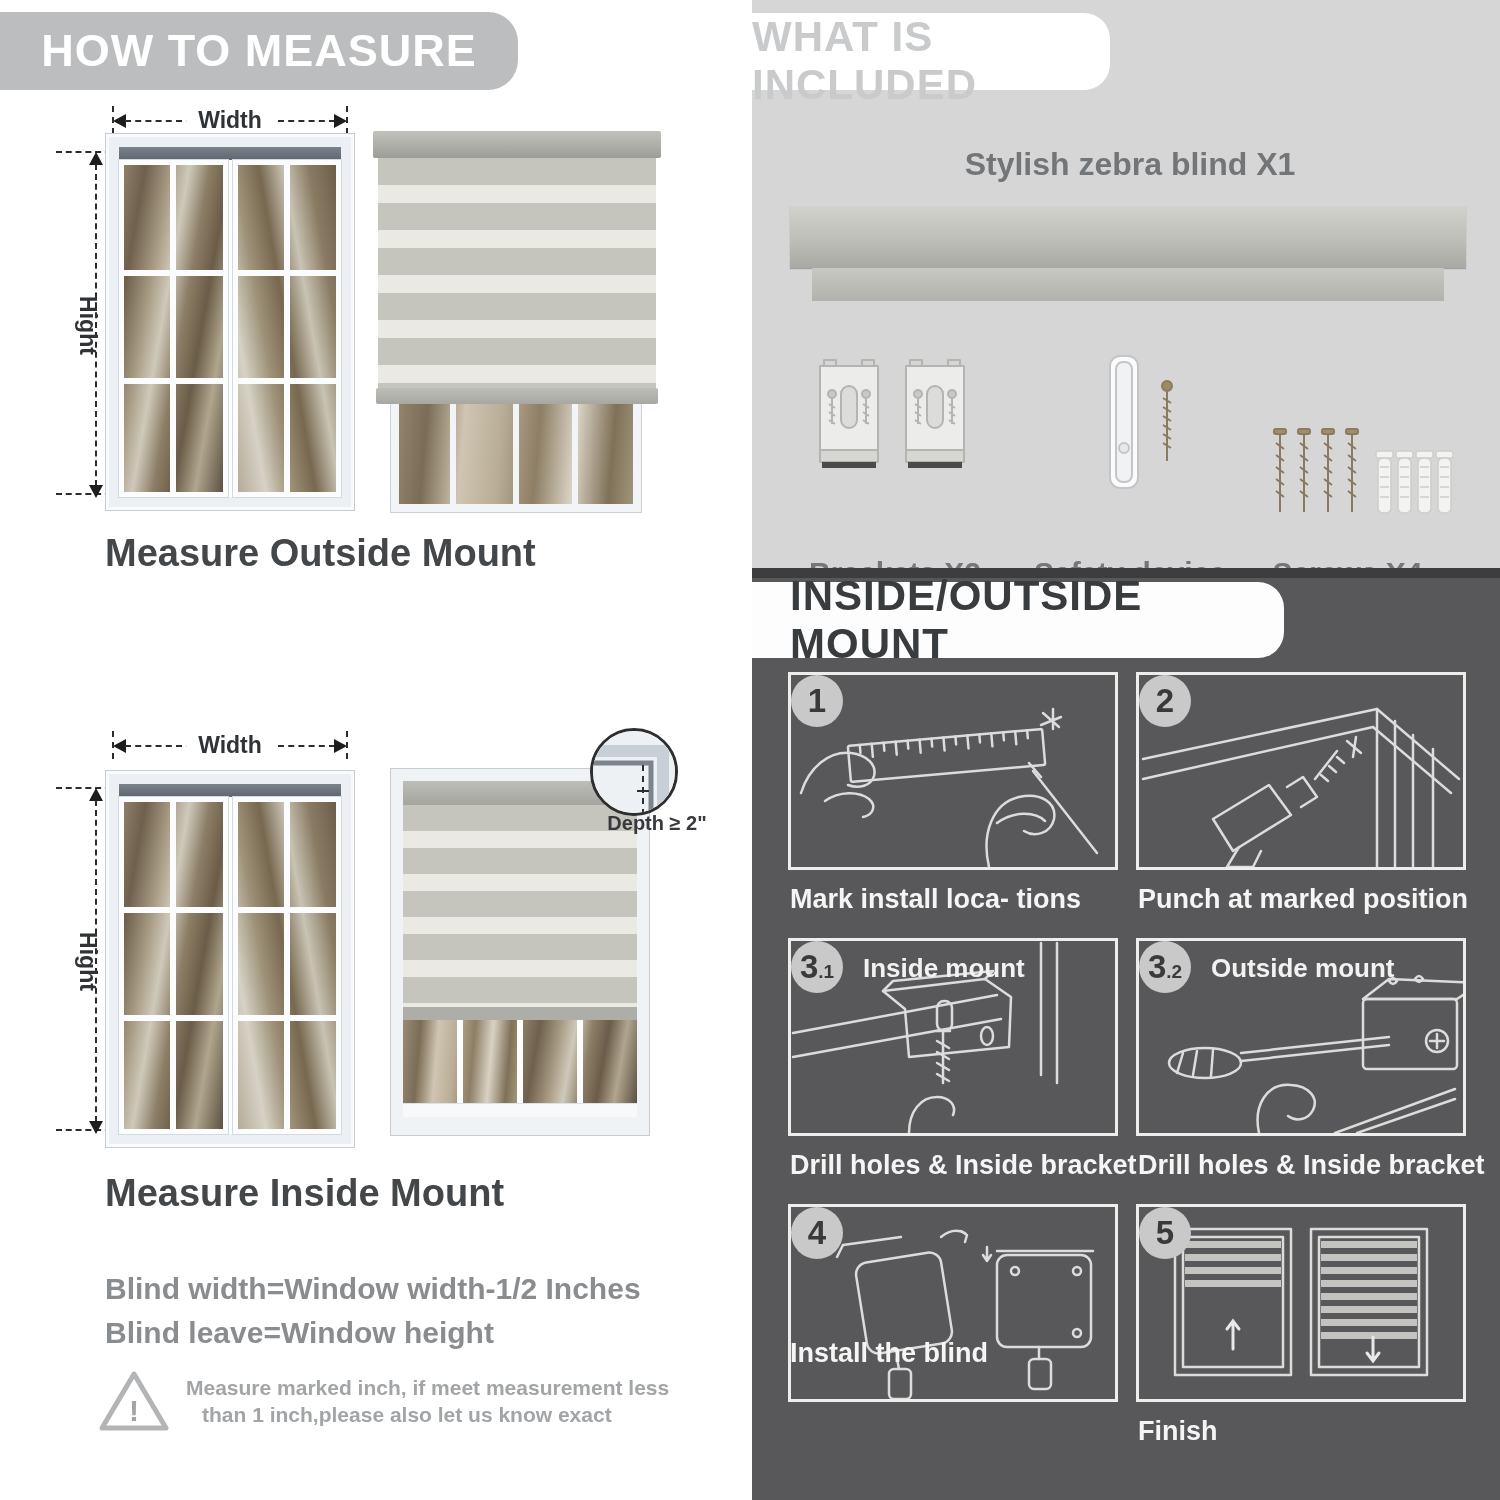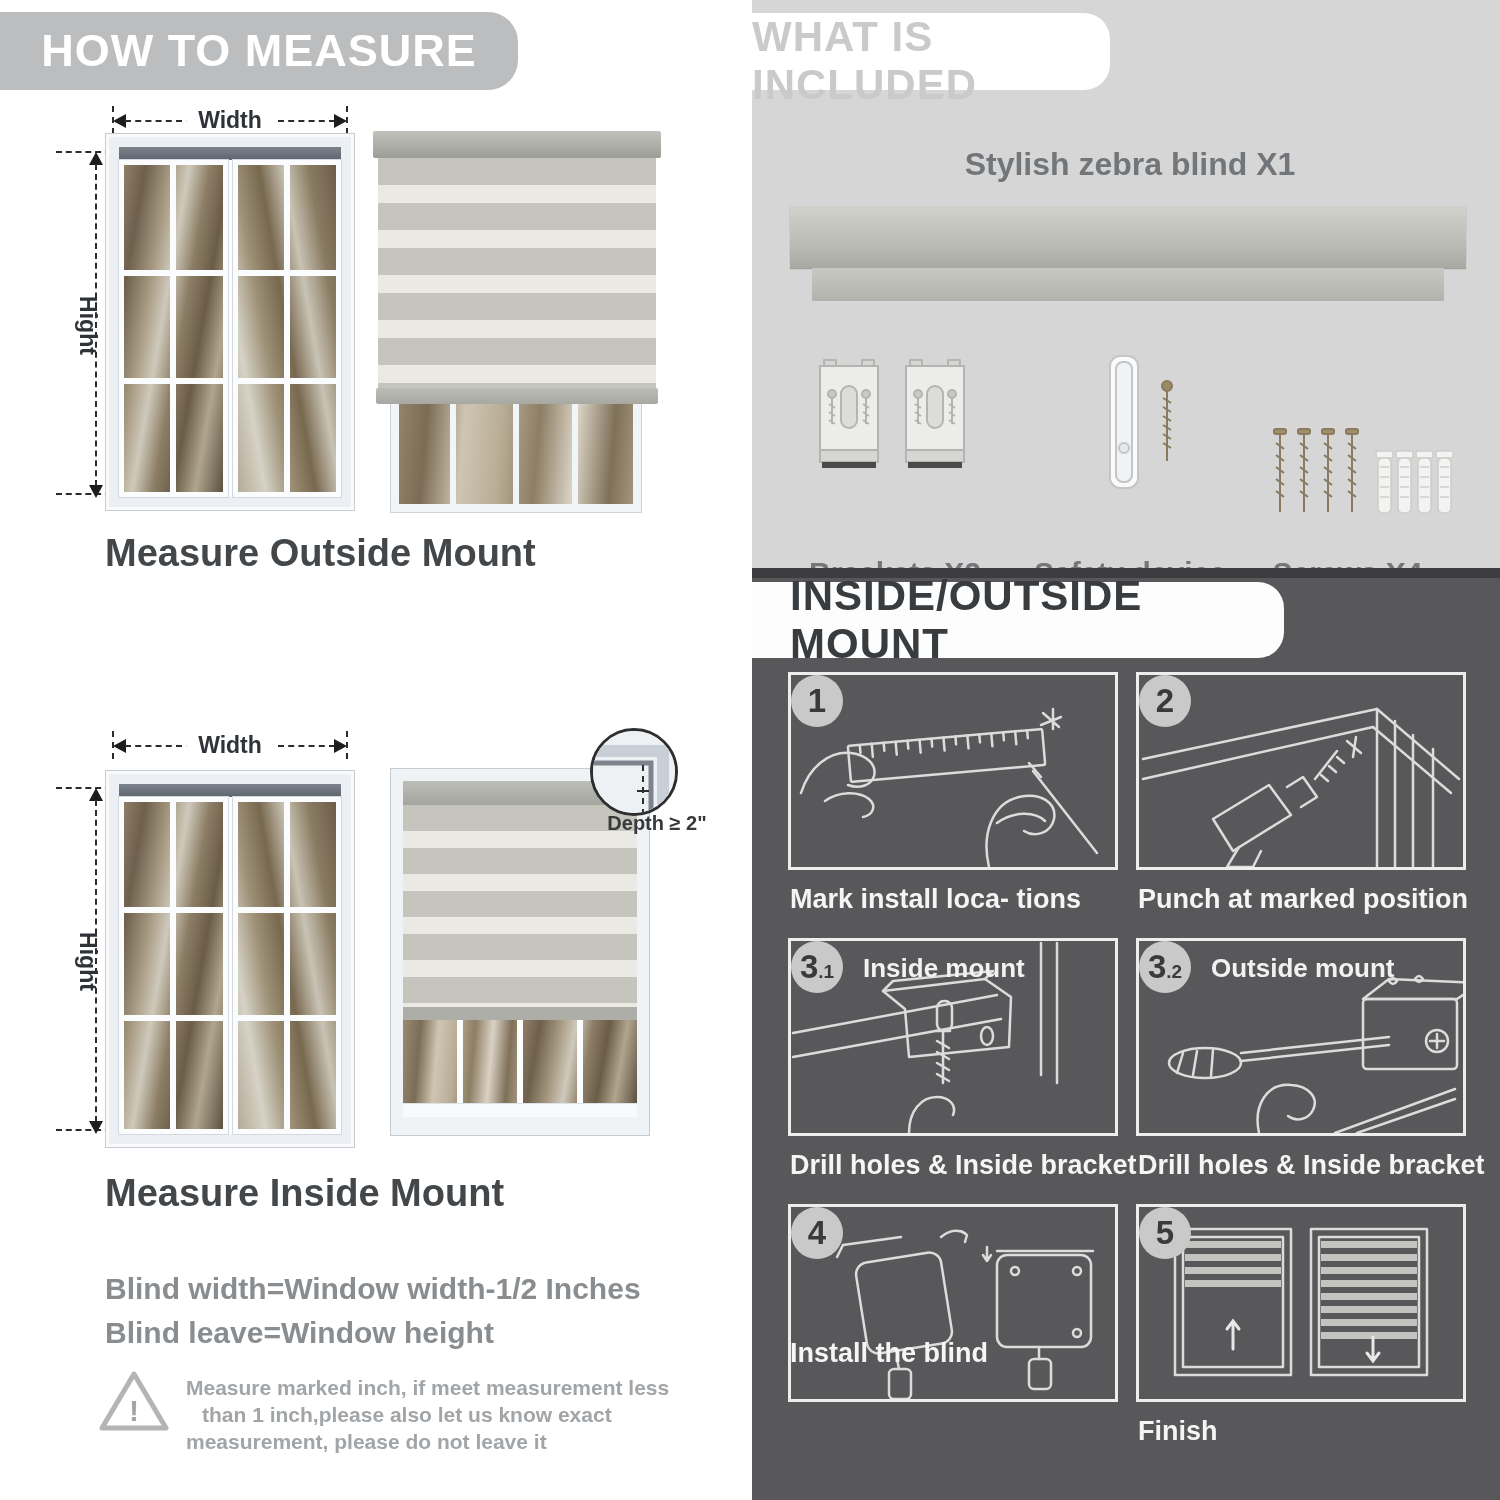--- a/index.html
+++ b/index.html
@@ -213,21 +213,20 @@
   <div class="abs h-sub" style="left:105px; top:1316px;">Blind leave=Window height</div>
 
   <div class="abs" style="left:96px; top:1366px; width:76px; height:70px;">
     <svg width="76" height="70" viewBox="0 0 76 70">
       <path d="M38 8 L70 62 H6 Z" fill="none" stroke="#b2b4b6" stroke-width="5" stroke-linejoin="round"></path>
     </svg>
     <div class="warn-mark" style="top:28px;">!</div>
   </div>
   <div class="abs note-text" style="left:186px; top:1374px;">Measure marked inch, if meet measurement less</div>
   <div class="abs note-text" style="left:186px; top:1401px;margin-left:16px;">than 1 inch,please also let us know exact</div>
-  <div class="abs note-text" style="left:186px; top:1428px;">measurement, please do not leave it</div>
 
   <div class="abs lightsec"></div>
   <div class="abs rheader">
     <span>WHAT IS INCLUDED</span>
   </div>
   <div class="abs prodlabel">Stylish zebra blind X1</div>
 
   <div class="abs rail1"></div>
   <div class="abs rail2"></div>
 

